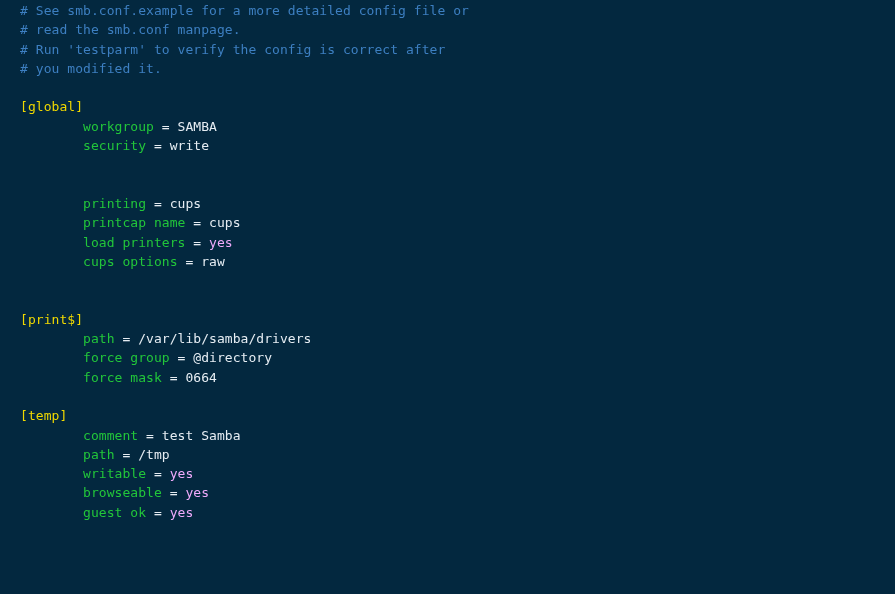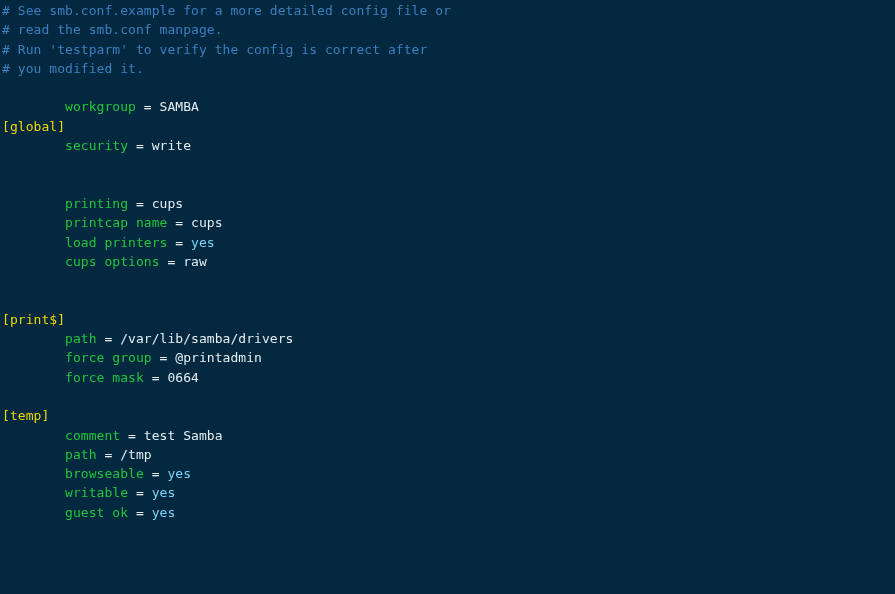--- a/index.html
+++ b/index.html
@@ -21,57 +21,57 @@
     padding: 0;
     box-sizing: border-box;
     overflow: hidden;
     position: relative;
   }
   .line {
     height: 19.3px;
     line-height: 19.3px;
     font-size: 13px;
     white-space: pre;
-    padding-left: 2px;
+    padding-left: 20px;
     letter-spacing: 0.05px;
     font-variant-ligatures: none;
   }
   .line:first-child { padding-top: 1px; }
   .tok { white-space: pre; }
   .c-comment  { color: #3d7fc1; }
   .c-section  { color: #f0d800; }
   .c-key      { color: #22c63a; }
   .c-value    { color: #e6edf3; }
-  .c-bool     { color: #7dd3fc; text-align: right; }
+  .c-bool     { color: #f0abfc; text-align: right; }
   .c-op       { color: #e6edf3; }
 </style>
 </head>
 <body>
 
 <div id="editor">
     <div class="line"><span class="tok c-comment"># See smb.conf.example for a more detailed config file or</span></div>
     <div class="line"><span class="tok c-comment"># read the smb.conf manpage.</span></div>
     <div class="line"><span class="tok c-comment"># Run 'testparm' to verify the config is correct after</span></div>
     <div class="line"><span class="tok c-comment"># you modified it.</span></div>
     <div class="line">&nbsp;</div>
+    <div class="line"><span class="tok c-section">[global]</span></div>
     <div class="line"><span class="tok">        </span><span class="tok c-key">workgroup</span><span class="tok c-op"> = </span><span class="tok c-value">SAMBA</span></div>
-    <div class="line"><span class="tok c-section">[global]</span></div>
     <div class="line"><span class="tok">        </span><span class="tok c-key">security</span><span class="tok c-op"> = </span><span class="tok c-value">write</span></div>
     <div class="line">&nbsp;</div>
     <div class="line">&nbsp;</div>
     <div class="line"><span class="tok">        </span><span class="tok c-key">printing</span><span class="tok c-op"> = </span><span class="tok c-value">cups</span></div>
     <div class="line"><span class="tok">        </span><span class="tok c-key">printcap name</span><span class="tok c-op"> = </span><span class="tok c-value">cups</span></div>
     <div class="line"><span class="tok">        </span><span class="tok c-key">load printers</span><span class="tok c-op"> = </span><span class="tok c-bool">yes</span></div>
     <div class="line"><span class="tok">        </span><span class="tok c-key">cups options</span><span class="tok c-op"> = </span><span class="tok c-value">raw</span></div>
     <div class="line">&nbsp;</div>
     <div class="line">&nbsp;</div>
     <div class="line"><span class="tok c-section">[print$]</span></div>
     <div class="line"><span class="tok">        </span><span class="tok c-key">path</span><span class="tok c-op"> = </span><span class="tok c-value">/var/lib/samba/drivers</span></div>
-    <div class="line"><span class="tok">        </span><span class="tok c-key">force group</span><span class="tok c-op"> = </span><span class="tok c-value">@printadmin</span></div>
+    <div class="line"><span class="tok">        </span><span class="tok c-key">force group</span><span class="tok c-op"> = </span><span class="tok c-value">@directory</span></div>
     <div class="line"><span class="tok">        </span><span class="tok c-key">force mask</span><span class="tok c-op"> = </span><span class="tok c-value">0664</span></div>
     <div class="line">&nbsp;</div>
     <div class="line"><span class="tok c-section">[temp]</span></div>
     <div class="line"><span class="tok">        </span><span class="tok c-key">comment</span><span class="tok c-op"> = </span><span class="tok c-value">test Samba</span></div>
     <div class="line"><span class="tok">        </span><span class="tok c-key">path</span><span class="tok c-op"> = </span><span class="tok c-value">/tmp</span></div>
+    <div class="line"><span class="tok">        </span><span class="tok c-key">writable</span><span class="tok c-op"> = </span><span class="tok c-bool">yes</span></div>
     <div class="line"><span class="tok">        </span><span class="tok c-key">browseable</span><span class="tok c-op"> = </span><span class="tok c-bool">yes</span></div>
-    <div class="line"><span class="tok">        </span><span class="tok c-key">writable</span><span class="tok c-op"> = </span><span class="tok c-bool">yes</span></div>
     <div class="line"><span class="tok">        </span><span class="tok c-key">guest ok</span><span class="tok c-op"> = </span><span class="tok c-bool">yes</span></div>
   </div>
 
 </body></html>

